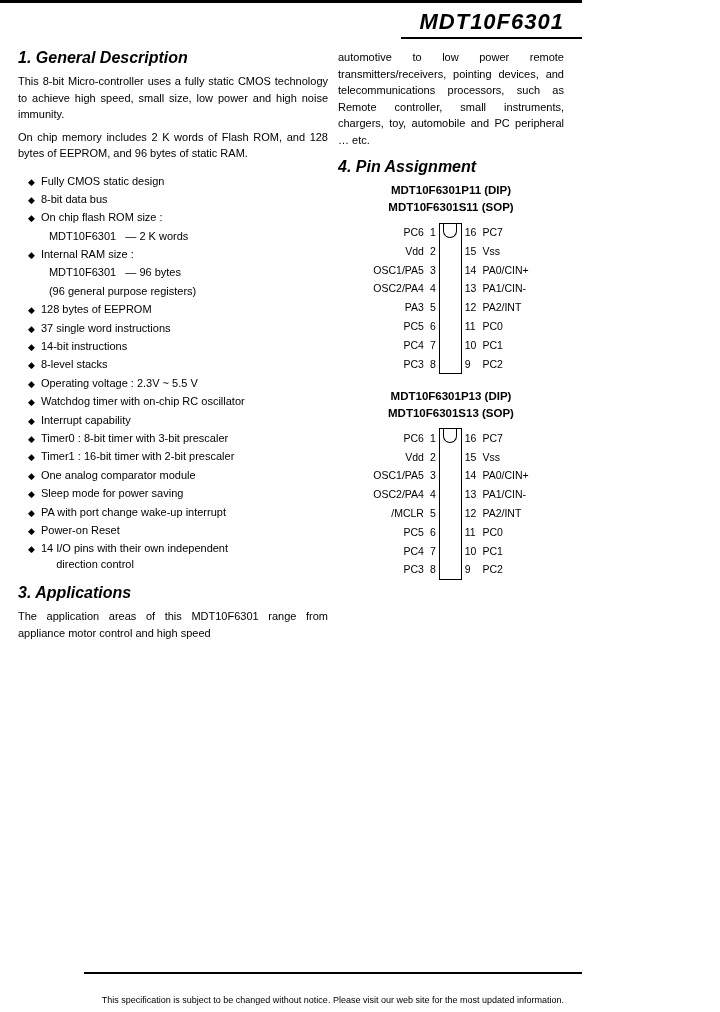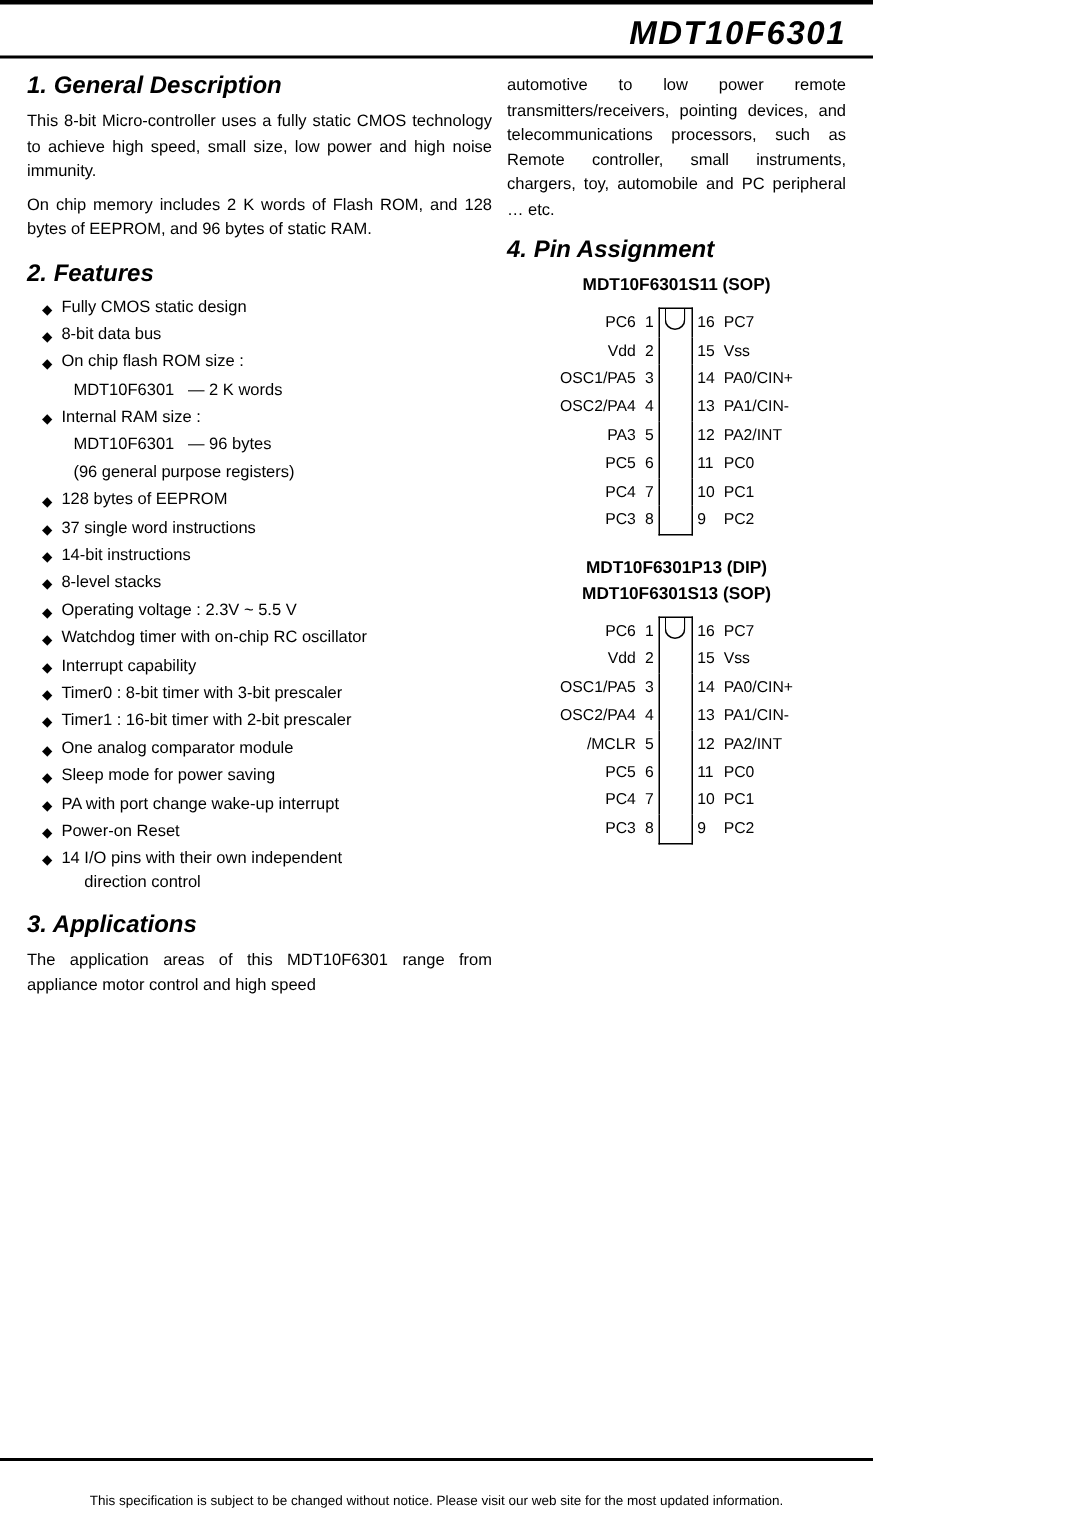--- a/index.html
+++ b/index.html
@@ -11,20 +11,21 @@
       width: 720px;
       min-height: 1012px;
       position: relative;
     }
     .page {
       width: 582px;
       min-height: 1012px;
       padding: 0;
       display: flex;
       flex-direction: column;
+      align-items: flex-end;
     }
     
     .top-border {
       width: 100%;
       height: 3px;
       background: #000;
       margin-bottom: 2px;
     }
     
     .header {
@@ -163,21 +164,20 @@
 
     <div class="left-col">
 
       <div class="section">
         <h2>1. General Description</h2>
         <p>This 8-bit Micro-controller uses a fully static CMOS technology to achieve high speed, small size, low power and high noise immunity.</p>
         <p>On chip memory includes 2 K words of Flash ROM, and 128 bytes of EEPROM, and 96 bytes of static RAM.</p>
       </div>
 
       <div class="section">
-        <h2>2. Features</h2>
         <ul class="features-list">
           <li>
               <span class="diamond">◆</span>
               <span>Fully CMOS static design</span>
             </li>
           <li>
               <span class="diamond">◆</span>
               <span>8-bit data bus</span>
             </li>
           <li>
@@ -270,20 +270,21 @@
 
       <div class="applications-right section">
         <p>automotive to low power remote transmitters/receivers, pointing devices, and telecommunications processors, such as Remote controller, small instruments, chargers, toy, automobile and PC peripheral … etc.</p>
       </div>
 
       <div class="section">
         <h2>4. Pin Assignment</h2>
 
         <div class="pin-section">
           <div class="pin-title">
+            <div>MDT10F6301P11 (DIP)</div>
             <div>MDT10F6301S11 (SOP)</div>
           </div>
           <div class="pin-diagram">
             <table class="pin-table">
               <tbody>
                   <tr>
                 <td class="pin-left">PC6</td>
                 <td class="pin-num-left">1</td>
                 <td rowspan="2" style="border-top:1.5px solid #000;border-left:1.5px solid #000;border-right:1.5px solid #000;width:22px;padding:0;vertical-align:top;">
                   <div style="width:22px;height:14px;border-bottom:1.5px solid #000;border-radius:0 0 10px 10px;margin:0 auto;width:14px;border-left:1.5px solid #000;border-right:1.5px solid #000;"></div>

